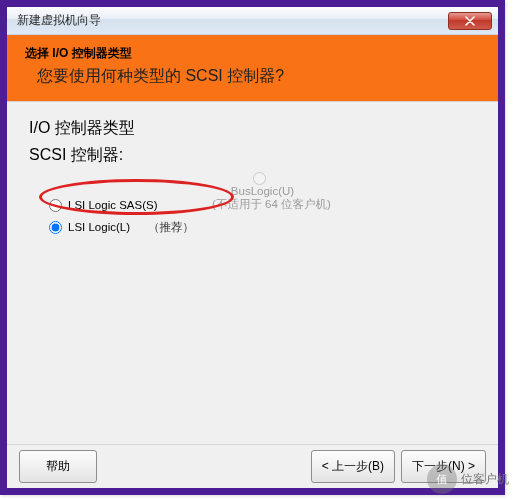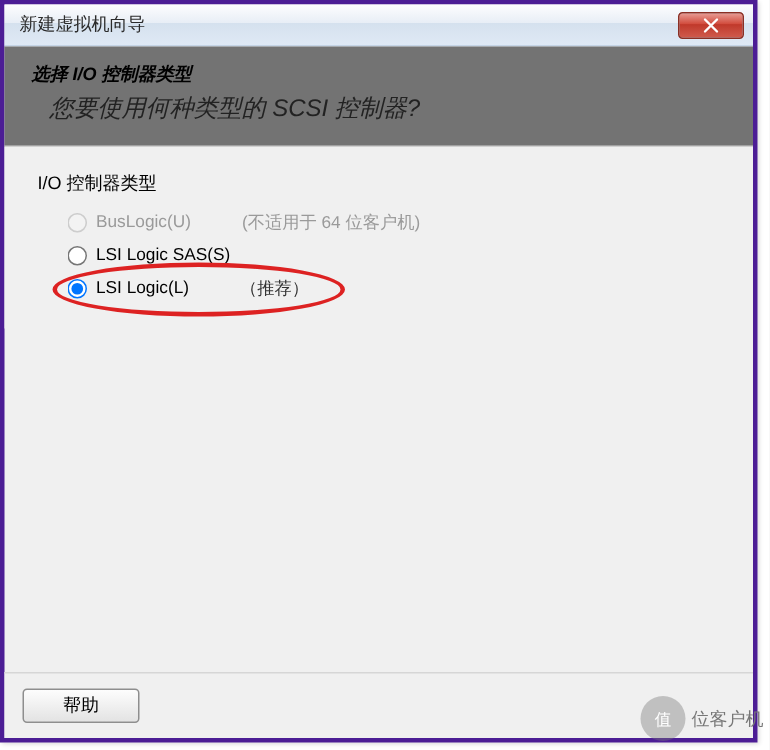--- a/index.html
+++ b/index.html
@@ -8,21 +8,21 @@
     font-size: 12px;
     background: #fff;
     width: 513px;
     height: 500px;
     overflow: hidden;
     position: relative;
   }
   .dialog {
     width: 505px;
     height: 495px;
-    border: 3px solid #4c1d95;
+    border: 7px solid #4c1d95;
     box-shadow: 1px 1px 3px rgba(0,0,0,0.15);
     background: #f0f0f0;
     position: relative;
   }
   .titlebar {
     height: 28px;
     background: linear-gradient(to bottom, #fdfdfe 0%, #e8eef6 45%, #d5e1ee 46%, #dfe9f5 100%);
     border-bottom: 1px solid #c4d4e6;
     display: flex;
     align-items: center;
@@ -39,42 +39,41 @@
     display: flex;
     align-items: center;
     justify-content: center;
     color: #fff;
     font-size: 10px;
     font-weight: bold;
     cursor: pointer;
   }
   .close-btn svg { width: 10px; height: 10px; }
   .header-panel {
-    background: #737373;
+    background: #f97316;
     padding: 10px 14px 14px 30px;
     border-bottom: 1px solid #d0d0d0;
-    font-style: italic;
   }
   .header-title { font-weight: bold; font-size: 12px; margin-bottom: 4px; margin-left:-12px; }
   .header-sub { font-size: 16px; color: #222; }
   .content {
     background: #f0f0f0;
     padding: 16px 22px 16px 22px;
   }
-  .section-label { font-size: 12px; margin-bottom: 6px; }
+  .section-label { font-size: 16px; margin-bottom: 6px; }
   .radio-group { margin-left: 20px; margin-top: 4px; }
   .radio-row {
     display: flex;
     align-items: center;
     height: 22px;
     font-size: 11.5px;
   }
   .radio-row input[type=radio] { margin-right: 6px; }
-  .radio-row.disabled { color: #9a9a9a; }
-  .radio-row .hint { margin-left: 34px; }
+  .radio-row.disabled { color: #9a9a9a; flex-direction: column; }
+  .radio-row .hint { margin-left: 18px; }
   .radio-row.disabled .hint { color: #9a9a9a; }
   .radio-row.alt .hint { color: #333; }
   .annotation-circle {
     position: absolute;
     left: 32px;
     top: 172px;
     width: 195px;
     height: 36px;
     border: 3px solid #d22;
     border-radius: 50%;
@@ -84,21 +83,21 @@
     position: absolute;
     left: 0; right: 0; bottom: 0;
     height: 44px;
     background: #f0f0f0;
     border-top: 1px solid #d6d6d6;
     display: flex;
     align-items: center;
     padding: 0 12px;
   }
   .btn {
-    height: 23px;
+    height: 33px;
     min-width: 78px;
     padding: 0 10px;
     background: linear-gradient(to bottom, #fdfdfd, #e3e3e3);
     border: 1px solid #8e8e8e;
     border-radius: 3px;
     font-size: 12px;
     font-family: inherit;
     cursor: pointer;
     display: inline-flex;
     align-items: center;
@@ -140,20 +139,21 @@
     </div>
   </div>
 
   <div class="header-panel">
     <div class="header-title">选择 I/O 控制器类型</div>
     <div class="header-sub">您要使用何种类型的 SCSI 控制器?</div>
   </div>
 
   <div class="content">
     <div class="section-label">I/O 控制器类型</div>
+    <div class="section-label">SCSI 控制器:</div>
 
     <div class="radio-group">
 
       <label class="radio-row disabled">
         <input type="radio" name="scsi" disabled="" style="">
         <span>BusLogic(U)</span>
         <span class="hint">(不适用于 64 位客户机)</span>
       </label>
 
       <label class="radio-row">
@@ -168,20 +168,22 @@
       </label>
 
     </div>
   </div>
 
   <div class="annotation-circle"></div>
 
   <div class="footer">
     <button class="btn">帮助</button>
     <div class="footer-spacer"></div>
+    <button class="btn">&lt; 上一步(B)</button>
+    <button class="btn">下一步(N) &gt;</button>
   </div>
 
 </div>
 
 <div class="watermark">
   <div class="watermark-circle">值</div>
   <span>位客户机</span>
 </div>
 
 </body></html>

